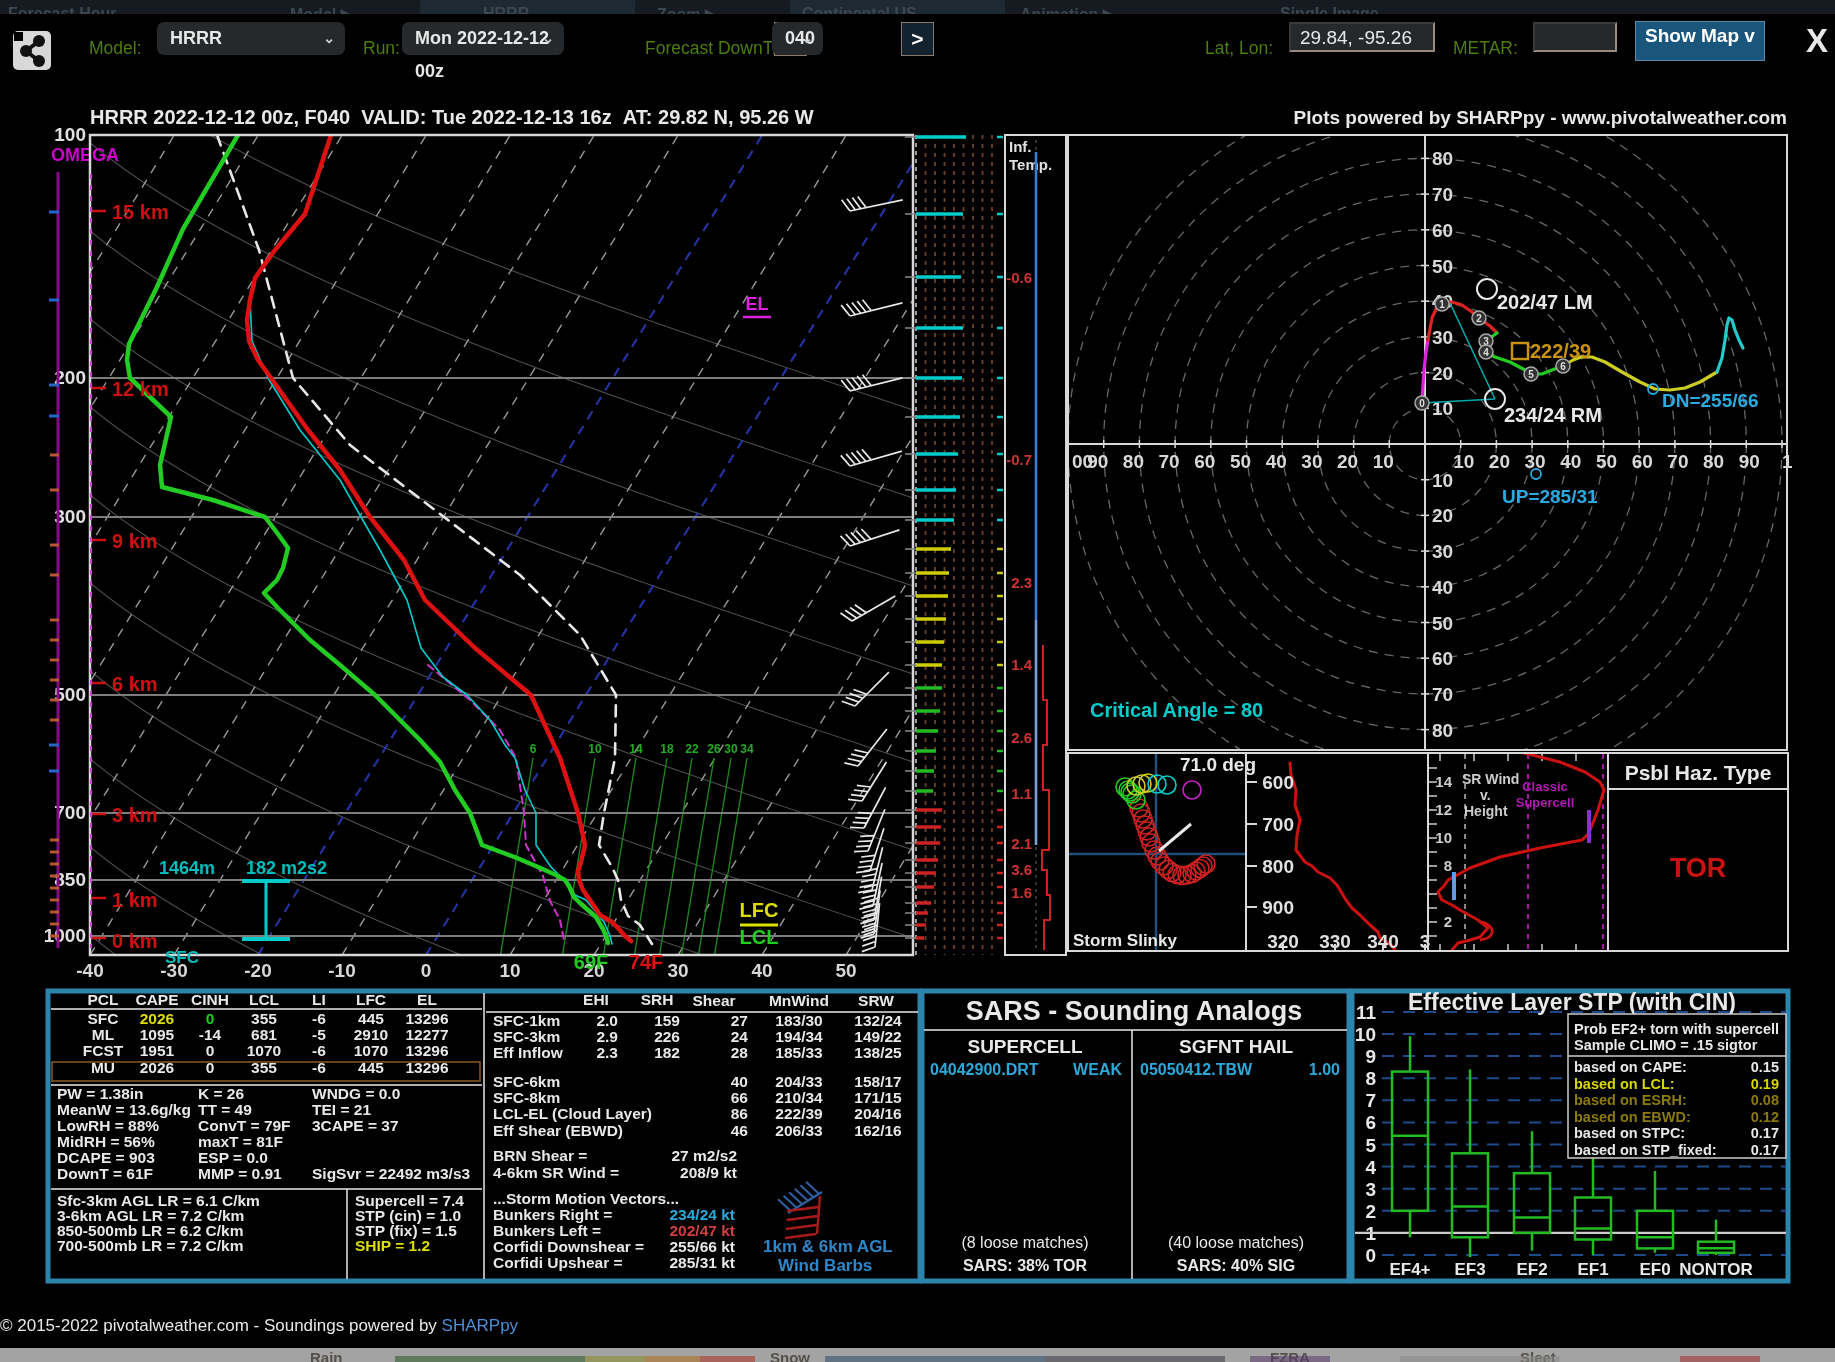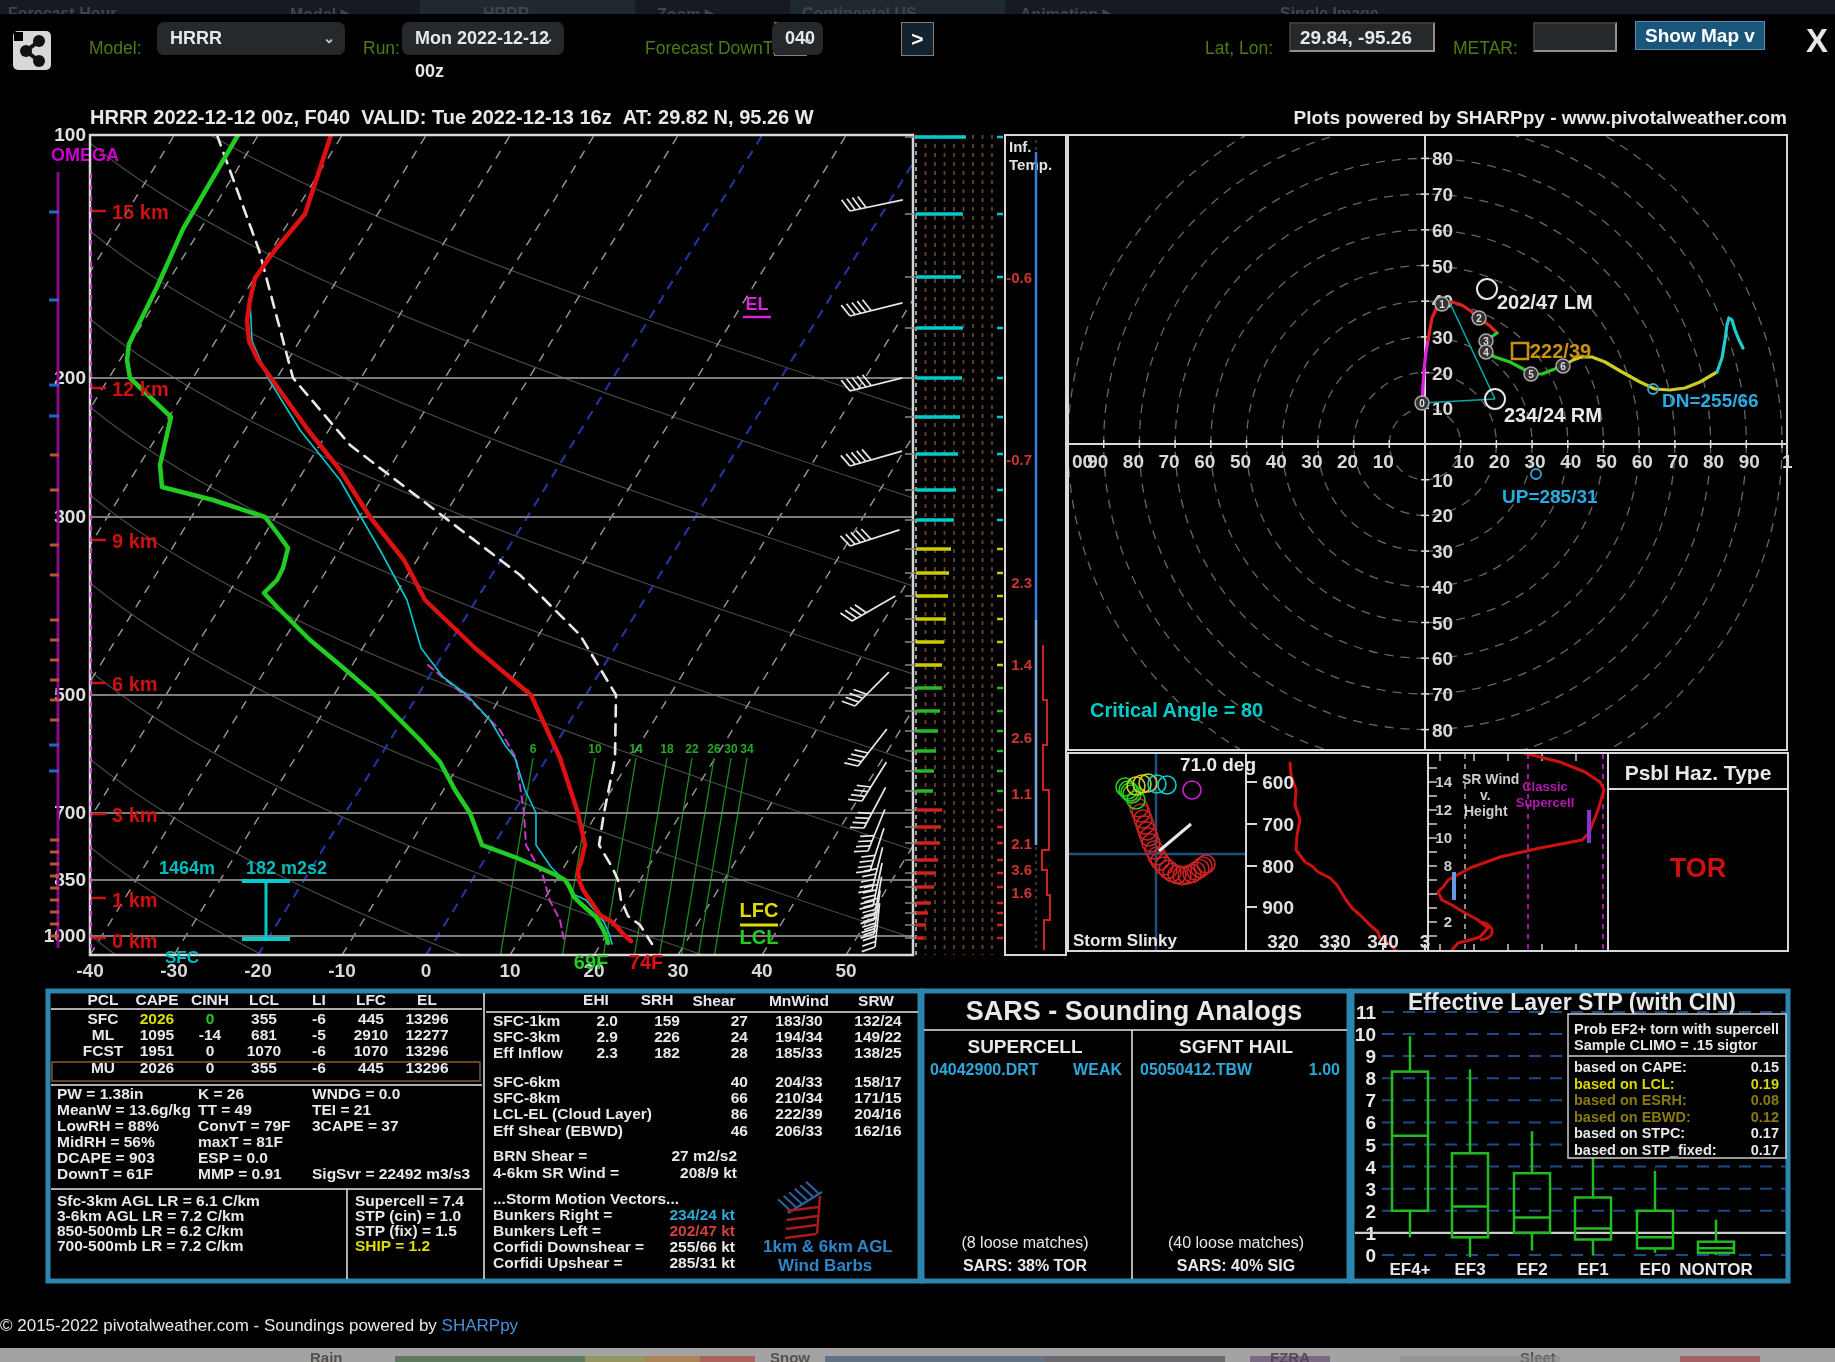--- a/index.html
+++ b/index.html
@@ -2,22 +2,22 @@
 <html><head><meta charset="utf-8"><style>
 *{margin:0;padding:0;box-sizing:border-box}
 body{width:1835px;height:1362px;background:#000;overflow:hidden;position:relative;font-family:"Liberation Sans",sans-serif}
 .topstrip{position:absolute;left:0;top:0;width:1835px;height:14px;background:#161b21;overflow:hidden}
 .topstrip span{position:absolute;top:5px;font-weight:bold;font-size:16px;color:#3d474f;white-space:nowrap}
 .hdr{position:absolute;left:0;top:14px;width:1835px;height:56px;background:#000}
 .lbl{position:absolute;color:#4d7c0f;font-size:17.5px;top:24px}
 .sel{position:absolute;background:#26292c;border-radius:7px;color:#e8e8e8;font-weight:bold;font-size:18px;top:8px;height:33px;line-height:33px;padding-left:13px}
 .chev{position:absolute;right:10px;font-size:14px;font-weight:bold;top:0px;color:#ccc}
 .navbtn{position:absolute;top:8px;width:33px;height:34px;background:#12222e;border:1.5px solid #8a7a6e;color:#fff;font-weight:bold;font-size:21px;text-align:center;line-height:31px}
-.inp{position:absolute;top:8px;height:30px;background:#26292c;border-right:2px solid #9a8c80;border-bottom:2px solid #9a8c80;border-top:2px solid #3a3a3a;border-left:2px solid #3a3a3a;color:#e8e8e8;font-weight:bold;font-size:19px;line-height:27px;padding-left:9px}
-.showmap{position:absolute;left:1635px;top:7px;width:130px;height:29px;background:#1a567c;border:1px solid #5a8aa8;color:#fff;font-weight:bold;font-size:19px;text-align:center;line-height:27px}
+.inp{position:absolute;top:8px;height:30px;background:#26292c;border-right:2px solid #9a8c80;border-bottom:2px solid #9a8c80;border-top:2px solid #3a3a3a;border-left:2px solid #3a3a3a;color:#e8e8e8;font-weight:normal;font-size:19px;line-height:27px;padding-left:9px}
+.showmap{position:absolute;left:1635px;top:7px;width:130px;height:40px;background:#1a567c;border:1px solid #5a8aa8;color:#fff;font-weight:bold;font-size:19px;text-align:center;line-height:27px}
 .bigx{position:absolute;left:1806px;top:8px;color:#e8e8e8;font-weight:bold;font-size:33px}
 .shicon{position:absolute;left:13px;top:17px;width:38px;height:39px;background:#d8d8d8;border-radius:5px}
 .shnotch{position:absolute;left:1px;top:1px;width:9px;height:9px;background:#000}
 .footer{position:absolute;left:0;top:1316px;width:1835px;color:#e8e8e8;font-size:17px}
 .footer a{color:#4a90d9;text-decoration:none}
 .botstrip{position:absolute;left:0;top:1348px;width:1835px;height:14px;background:#a3a3a3;overflow:hidden}
 .botstrip span{position:absolute;top:1px;font-weight:bold;font-size:15px;color:#55504a}
 .cells{position:absolute;top:8px;height:6px;opacity:0.55}
 </style></head><body>
 <div class="topstrip">

